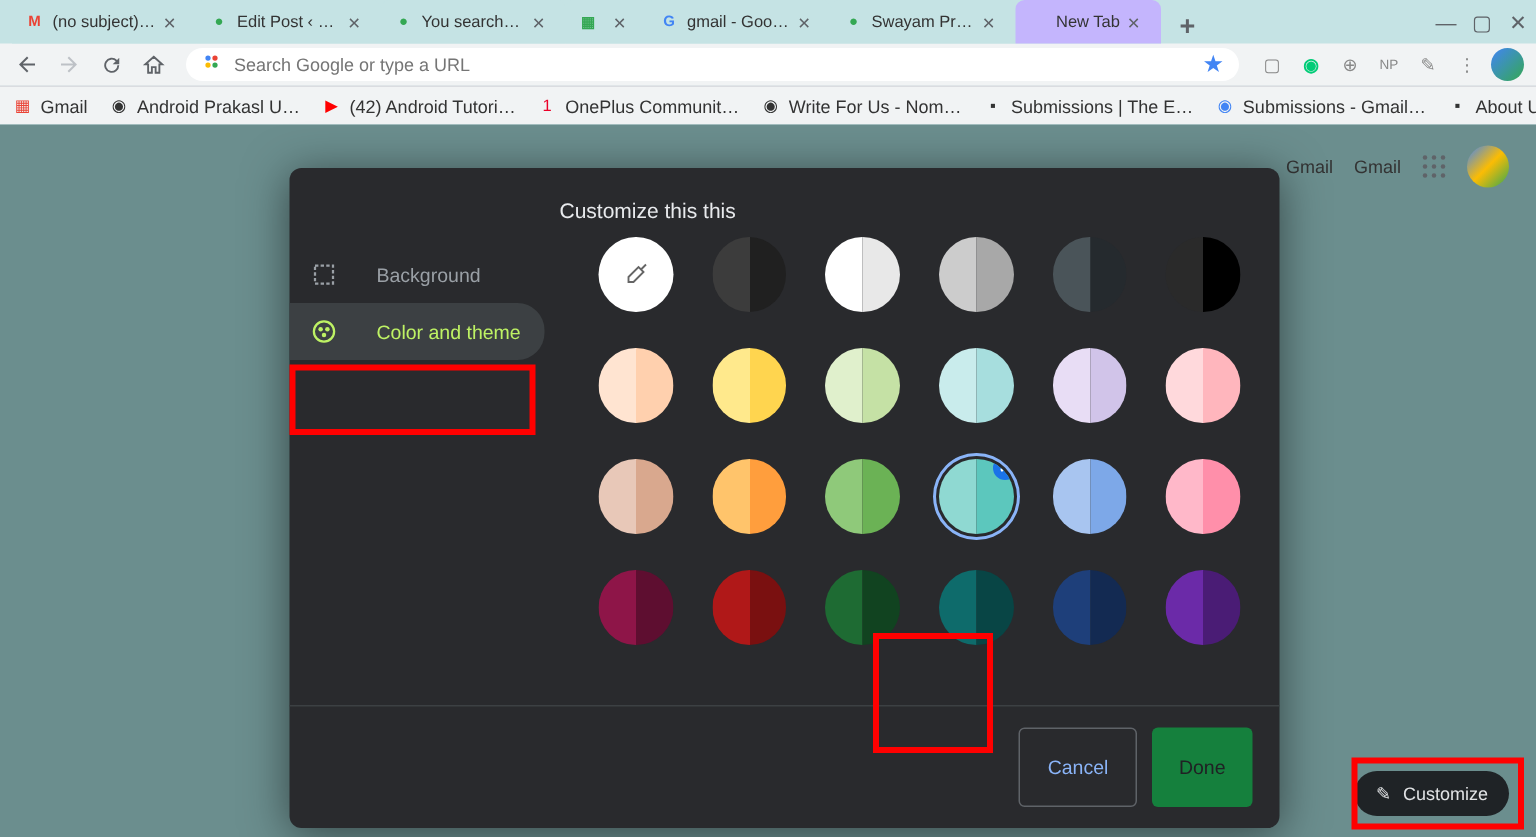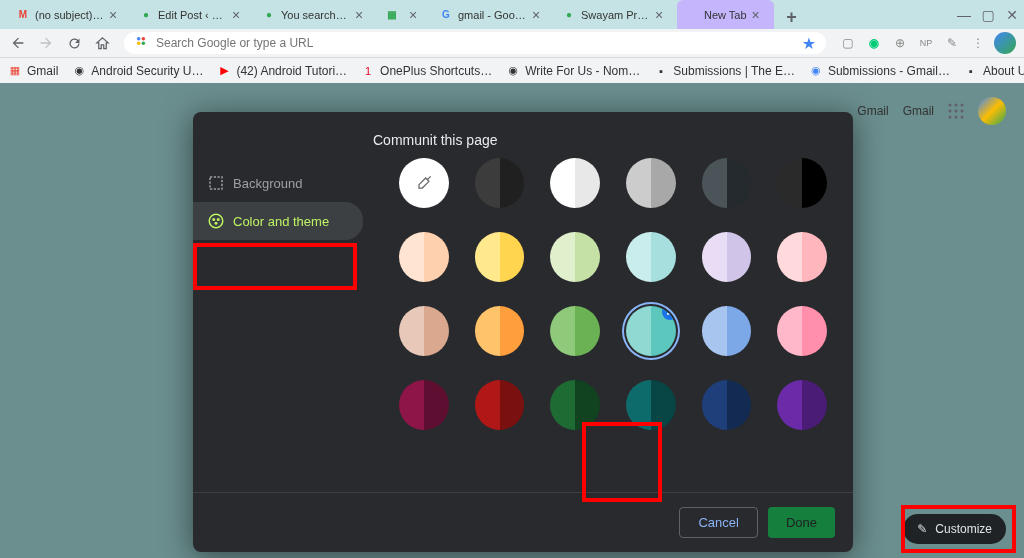--- a/index.html
+++ b/index.html
@@ -26,32 +26,32 @@
 .bookmark-icon{width:14px;height:14px;display:flex;align-items:center;justify-content:center;font-size:11px}
 .viewport{position:absolute;top:83px;left:0;right:0;bottom:0;background:#6b8e8e}
 .ntp-header{position:absolute;top:0;right:0;display:flex;align-items:center;gap:14px;padding:14px 18px;font-size:12px;color:#333}
 .ntp-link{color:#333;cursor:pointer}
 .apps-grid{width:16px;height:16px;cursor:pointer}
 .avatar{width:28px;height:28px;border-radius:50%;background:linear-gradient(135deg,#4285f4,#fbbc04,#34a853);cursor:pointer}
 .dialog{position:absolute;left:193px;top:29px;width:660px;height:440px;background:#292a2d;border-radius:8px;box-shadow:0 4px 30px rgba(0,0,0,0.5);display:flex;flex-direction:column}
 .dialog-header{padding:20px 0 10px 180px;color:#e8eaed;font-size:14px}
 .dialog-body{flex:1;display:flex;overflow:hidden}
 .sidebar{width:180px;padding:6px 0}
-.sidebar-item{display:flex;align-items:center;gap:8px;padding:10px 14px;color:#9aa0a6;font-size:13px;cursor:pointer;border-radius:0 18px 18px 0;margin-right:10px}
+.sidebar-item{display:flex;align-items:center;gap:26px;padding:10px 14px;color:#9aa0a6;font-size:13px;cursor:pointer;border-radius:0 18px 18px 0;margin-right:10px}
 .sidebar-item.selected{color:#bef264;background:#3c4043}
 .sidebar-icon{width:18px;height:18px;display:flex;align-items:center;justify-content:center}
 .swatch-area{flex:1;padding:0 26px;overflow:auto}
 .swatch-row{display:flex;gap:26px;margin-bottom:24px}
 .swatch{width:50px;height:50px;border-radius:50%;cursor:pointer;position:relative;overflow:hidden}
 .swatch-half{display:flex;width:100%;height:100%}
 .swatch-half>div{width:50%;height:100%}
 .picker{background:#fff;display:flex;align-items:center;justify-content:center;color:#666}
 .checkmark{position:absolute;top:-2px;right:-2px;width:16px;height:16px;background:#1a73e8;border-radius:50%;display:flex;align-items:center;justify-content:center;color:#fff;font-size:10px;z-index:2}
 .dialog-footer{display:flex;justify-content:flex-end;gap:10px;padding:14px 18px;border-top:1px solid #3c4043}
-.btn{padding:7px 18px;border-radius:4px;font-size:13px;cursor:pointer;border:none}
+.btn{padding:18px 18px;border-radius:4px;font-size:13px;cursor:pointer;border:none}
 .btn-cancel{background:transparent;border:1px solid #5f6368;color:#8ab4f8}
 .btn-done{background:#15803d;color:#202124;font-weight:500}
 .customize-pill{position:absolute;bottom:14px;right:18px;background:#1f2326;border-radius:20px;padding:8px 14px;color:#e1e3e5;font-size:12px;display:flex;align-items:center;gap:8px;cursor:pointer}
 .highlight-1{position:absolute;left:193px;top:160px;width:164px;height:47px;border:4px solid #ff0000;pointer-events:none;z-index:5}
 .highlight-2{position:absolute;left:582px;top:339px;width:80px;height:80px;border:4px solid #ff0000;pointer-events:none;z-index:5}
 .highlight-3{position:absolute;bottom:5px;right:8px;width:115px;height:48px;border:4px solid #ff0000;pointer-events:none;z-index:5}
 </style>
 </head>
 <body>
 
@@ -142,29 +142,29 @@
       <div class="avatar-small"></div>
     </div>
   </div>
   <div class="bookmarks" id="bookmarks">
       <div class="bookmark">
         <span class="bookmark-icon" style="color:#ea4335">▦</span>
         <span>Gmail</span>
       </div>
       <div class="bookmark">
         <span class="bookmark-icon" style="color:#333">◉</span>
-        <span>Android Security U…</span>
+        <span>Android Prakasl U…</span>
       </div>
       <div class="bookmark">
         <span class="bookmark-icon" style="color:#ff0000">▶</span>
         <span>(42) Android Tutori…</span>
       </div>
       <div class="bookmark">
         <span class="bookmark-icon" style="color:#eb0028">1</span>
-        <span>OnePlus Shortcuts…</span>
+        <span>OnePlus Communit…</span>
       </div>
       <div class="bookmark">
         <span class="bookmark-icon" style="color:#333">◉</span>
         <span>Write For Us - Nom…</span>
       </div>
       <div class="bookmark">
         <span class="bookmark-icon" style="color:#333">▪</span>
         <span>Submissions | The E…</span>
       </div>
       <div class="bookmark">
@@ -190,21 +190,21 @@
           <circle cx="8" cy="8" r="1.5" fill="#5f6368"></circle>
           <circle cx="14" cy="8" r="1.5" fill="#5f6368"></circle>
           <circle cx="2" cy="14" r="1.5" fill="#5f6368"></circle>
           <circle cx="8" cy="14" r="1.5" fill="#5f6368"></circle>
           <circle cx="14" cy="14" r="1.5" fill="#5f6368"></circle>
         </svg></span>
     <div class="avatar"></div>
   </div>
 
   <div class="dialog">
-    <div class="dialog-header">Communit this page</div>
+    <div class="dialog-header">Customize this this</div>
     <div class="dialog-body">
       <div class="sidebar" id="sidebar">
           <div class="sidebar-item">
             <span class="sidebar-icon">
               <svg width="18" height="18" viewBox="0 0 24 24" fill="none" stroke="currentColor" stroke-width="2">
                 <rect x="4" y="4" width="16" height="16" stroke-dasharray="3 2"></rect>
               </svg>
             </span>
             <span>Background</span>
           </div>

